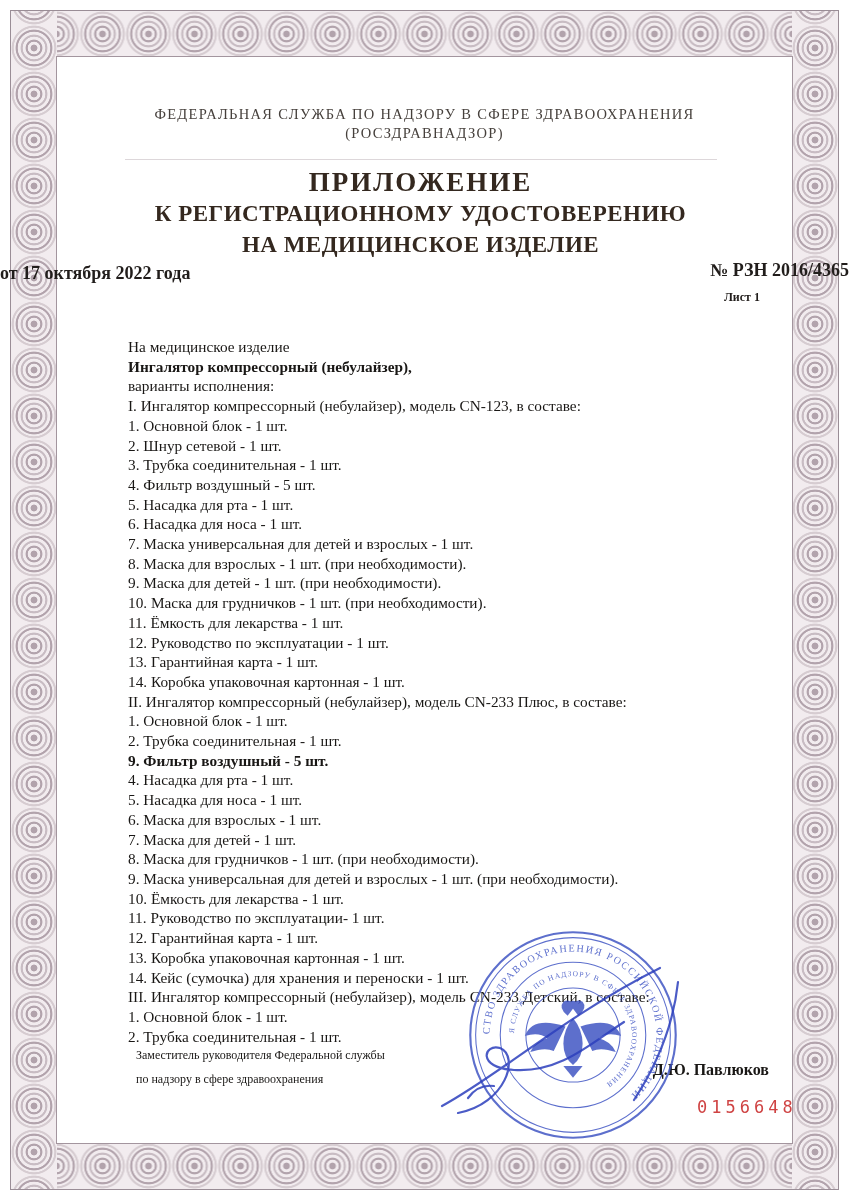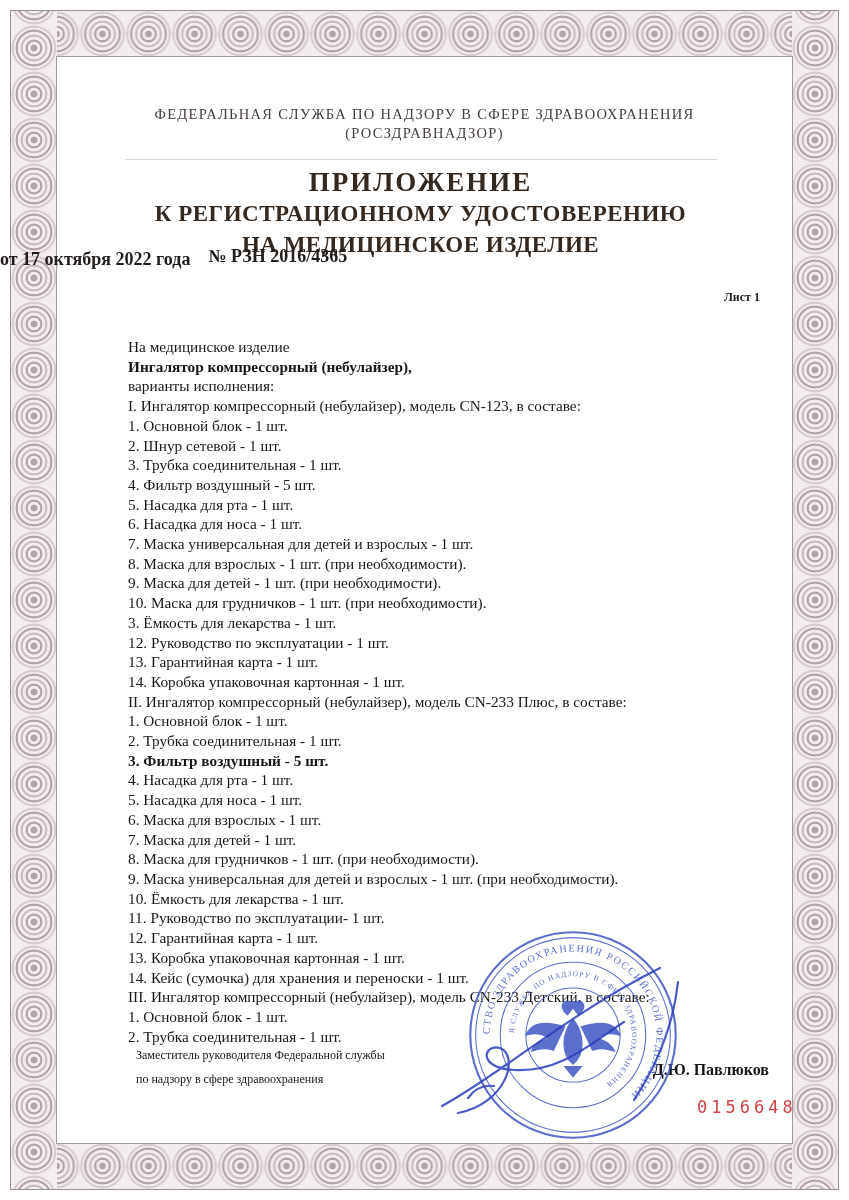--- a/index.html
+++ b/index.html
@@ -32,22 +32,22 @@
     font-size:14.5px;letter-spacing:1.3px;color:#46403c;line-height:19px;}
   .header-rule{position:absolute;top:159px;left:125px;right:132px;border-top:1px solid #ddd7da;}
 
   
   .title{position:absolute;top:167px;left:0;right:8px;text-align:center;
     font-weight:bold;color:#34281f;line-height:31px;}
   .title .t1{font-size:27px;letter-spacing:2px;}
   .title .t2{font-size:23px;letter-spacing:0.5px;}
   .title .t3{font-size:23px;letter-spacing:0.5px;}
 
-  .dateline{position:absolute;top:249px;left:0;right:0;display:flex;
-    justify-content:flex-start;gap:18px;font-weight:bold;font-size:18px;color:#211d1b;}
+  .dateline{position:absolute;top:263px;left:0;right:0;display:flex;
+    justify-content:space-between;gap:18px;font-weight:bold;font-size:18px;color:#211d1b;}
   .dateline .numtext{position:relative;top:-3px;}
   .sheet{position:absolute;top:290px;right:89px;font-weight:bold;font-size:12px;color:#211d1b;}
 
   
   .body-lines{position:absolute;top:337px;left:128px;right:58px;
     font-size:15.3px;line-height:19.7px;color:#191715;}
   .bline{white-space:nowrap;}
   .bline.b{font-weight:bold;}
 
   
@@ -100,28 +100,28 @@
       <div class="bline">1. Основной блок - 1 шт.</div>
       <div class="bline">2. Шнур сетевой - 1 шт.</div>
       <div class="bline">3. Трубка соединительная - 1 шт.</div>
       <div class="bline">4. Фильтр воздушный - 5 шт.</div>
       <div class="bline">5. Насадка для рта - 1 шт.</div>
       <div class="bline">6. Насадка для носа - 1 шт.</div>
       <div class="bline">7. Маска универсальная для детей и взрослых - 1 шт.</div>
       <div class="bline">8. Маска для взрослых - 1 шт. (при необходимости).</div>
       <div class="bline">9. Маска для детей - 1 шт. (при необходимости).</div>
       <div class="bline">10. Маска для грудничков - 1 шт. (при необходимости).</div>
-      <div class="bline">3. Ёмкость для лекарства - 1 шт.</div>
+      <div class="bline">11. Ёмкость для лекарства - 1 шт.</div>
       <div class="bline">12. Руководство по эксплуатации - 1 шт.</div>
       <div class="bline">13. Гарантийная карта - 1 шт.</div>
       <div class="bline">14. Коробка упаковочная картонная - 1 шт.</div>
       <div class="bline">II. Ингалятор компрессорный (небулайзер), модель CN-233 Плюс, в составе:</div>
       <div class="bline">1. Основной блок - 1 шт.</div>
       <div class="bline">2. Трубка соединительная - 1 шт.</div>
-      <div class="bline b">3. Фильтр воздушный - 5 шт.</div>
+      <div class="bline b">9. Фильтр воздушный - 5 шт.</div>
       <div class="bline">4. Насадка для рта - 1 шт.</div>
       <div class="bline">5. Насадка для носа - 1 шт.</div>
       <div class="bline">6. Маска для взрослых - 1 шт.</div>
       <div class="bline">7. Маска для детей - 1 шт.</div>
       <div class="bline">8. Маска для грудничков - 1 шт. (при необходимости).</div>
       <div class="bline">9. Маска универсальная для детей и взрослых - 1 шт. (при необходимости).</div>
       <div class="bline">10. Ёмкость для лекарства - 1 шт.</div>
       <div class="bline">11. Руководство по эксплуатации- 1 шт.</div>
       <div class="bline">12. Гарантийная карта - 1 шт.</div>
       <div class="bline">13. Коробка упаковочная картонная - 1 шт.</div>

